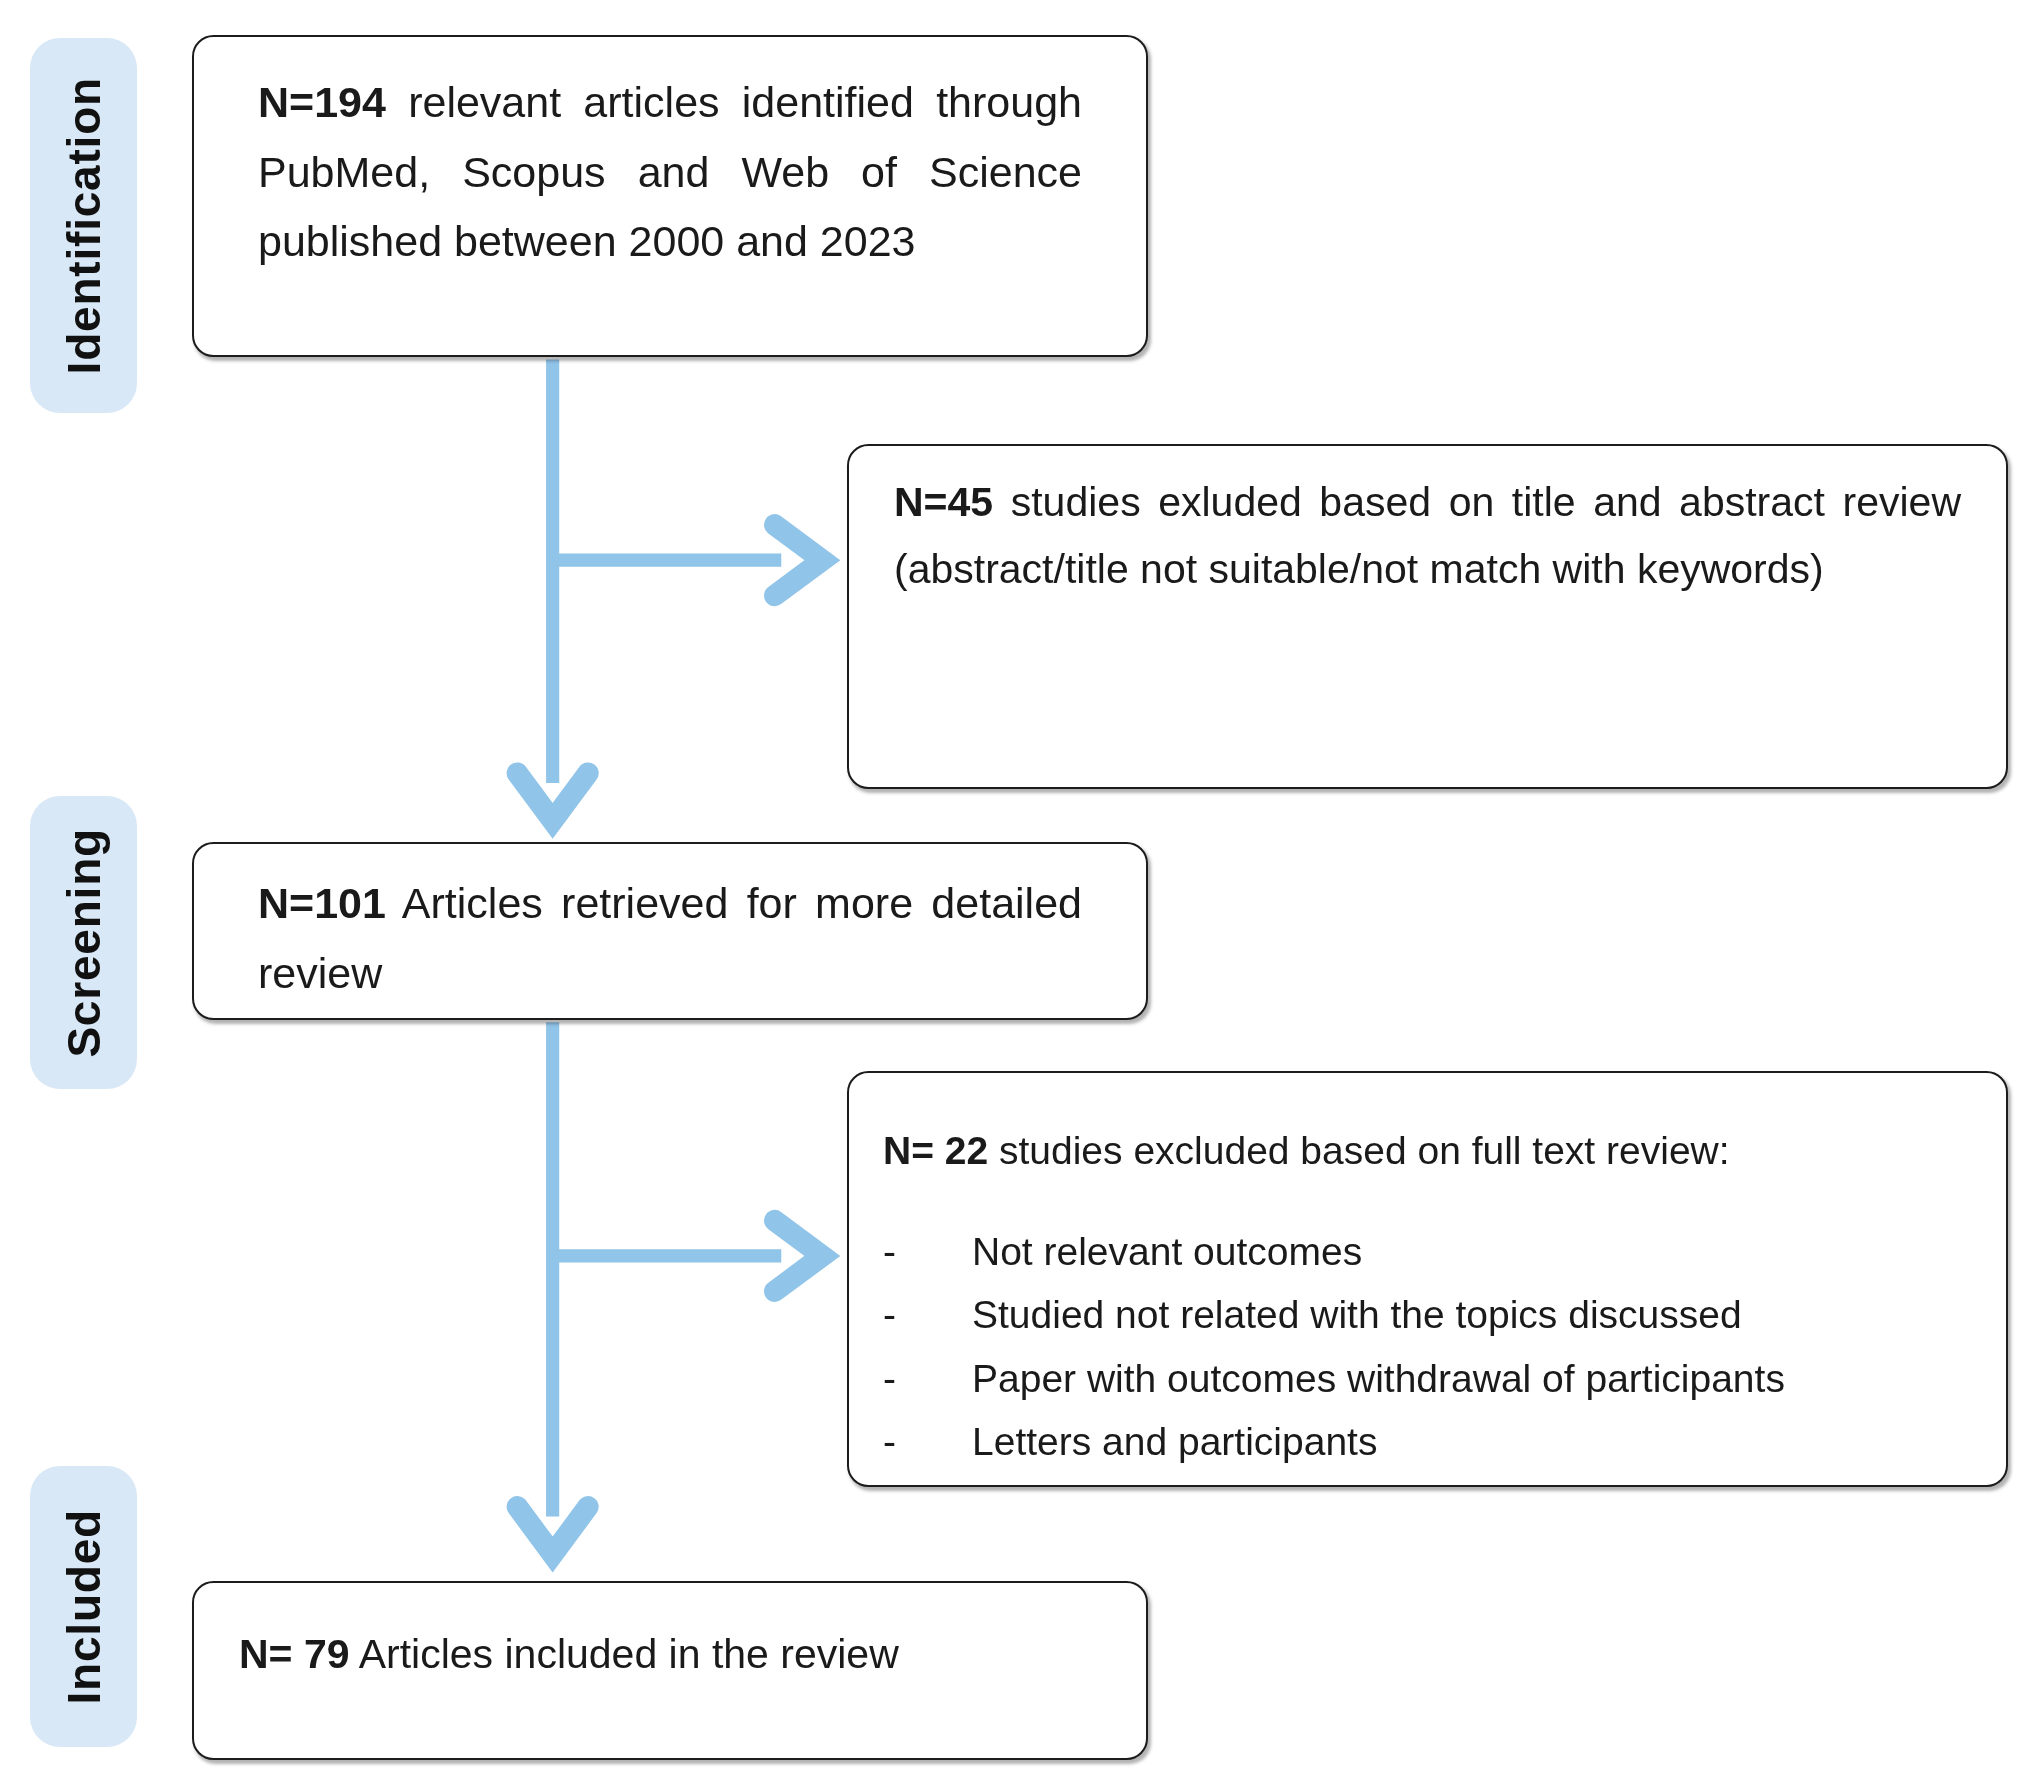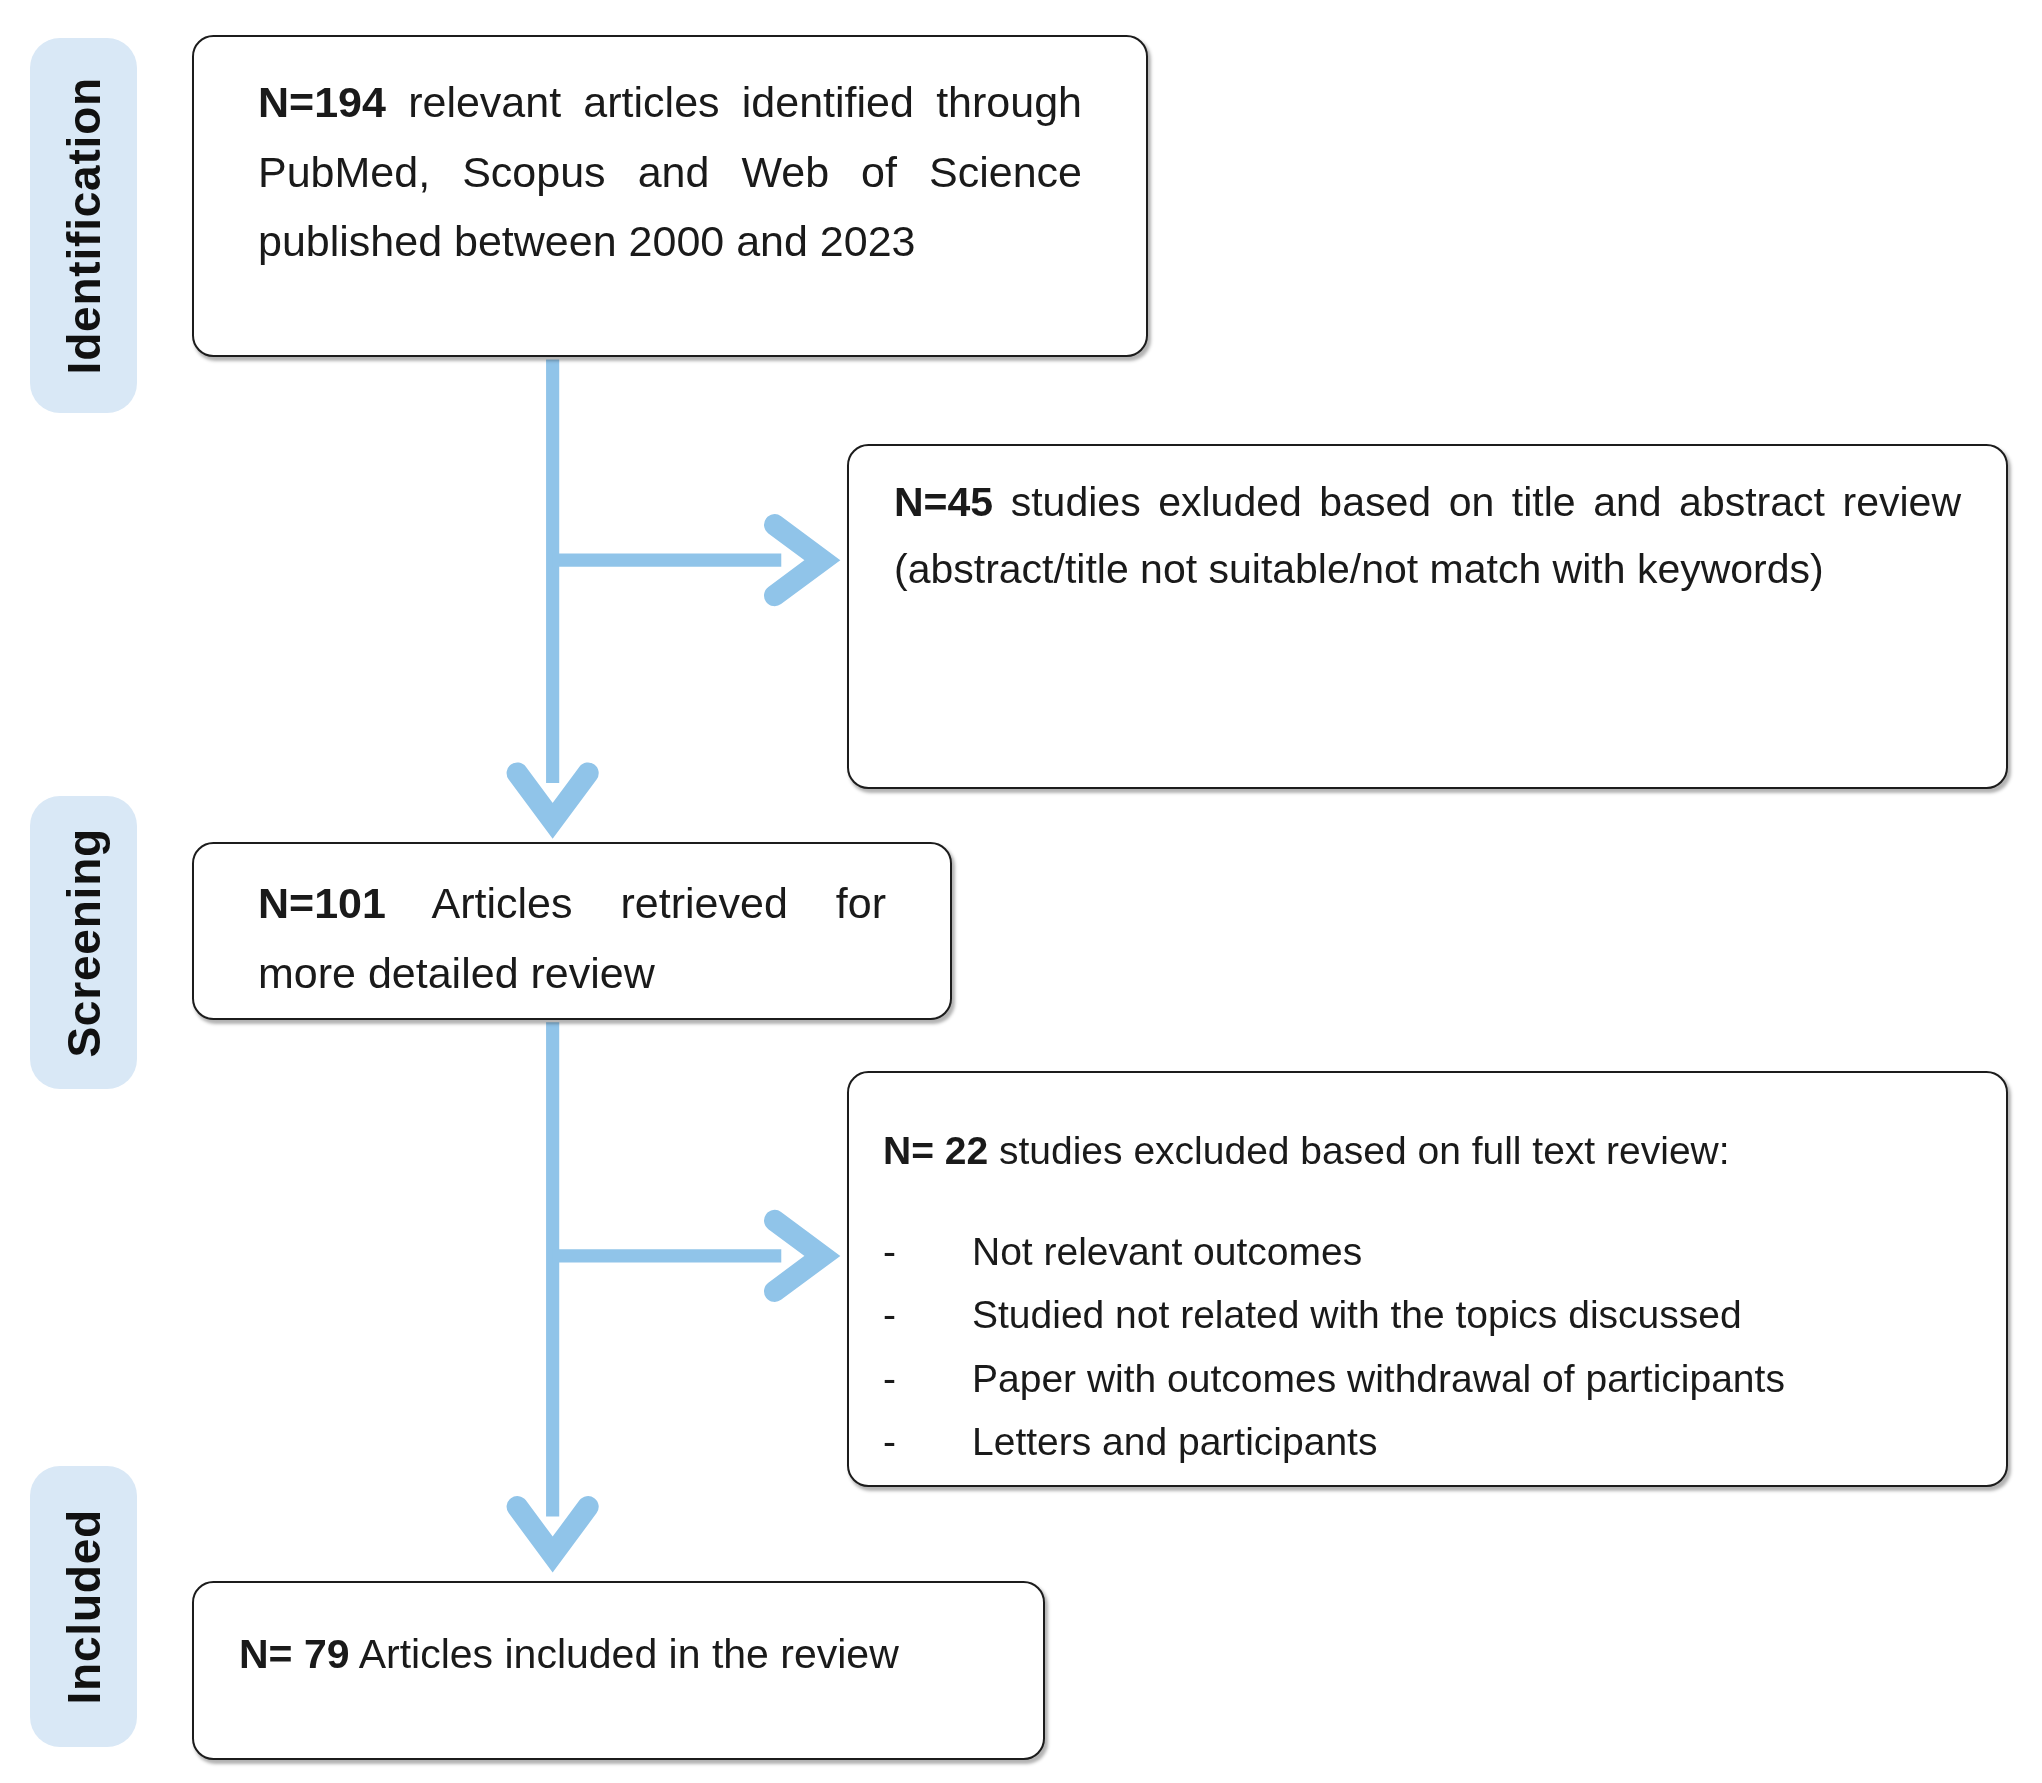--- a/index.html
+++ b/index.html
@@ -61,32 +61,32 @@
     left: 192px; top: 35px; width: 956px; height: 322px;
     padding: 31px 64px 6.6px 64px;
     font-size: 43px;
   }
   .box-excluded-abstract {
     left: 847px; top: 444px; width: 1161px; height: 345px;
     padding: 23px 45px 16.4px 45px;
     line-height: 1.64;
   }
   .box-retrieved {
-    left: 192px; top: 842px; width: 760px; height: 178px;
+    left: 192px; top: 842px; width: 956px; height: 178px;
     padding: 25px 64px 8.2px 64px;
     font-size: 43px;
   }
   .box-excluded-fulltext {
     left: 847px; top: 1071px; width: 1161px; height: 416px;
     padding: 46px 45px 13px 34px;
     font-size: 39px;
     line-height: 1.62;
   }
   .box-included {
-    left: 192px; top: 1581px; width: 853px; height: 179px;
+    left: 192px; top: 1581px; width: 956px; height: 179px;
     padding: 38px 45px 18px 45px;
   }
 
   .reasons { margin-top: 38px; }
   .reason-row {
     display: flex;
     align-items: baseline;
   }
   .reason-row .dash {
     width: 89px;

